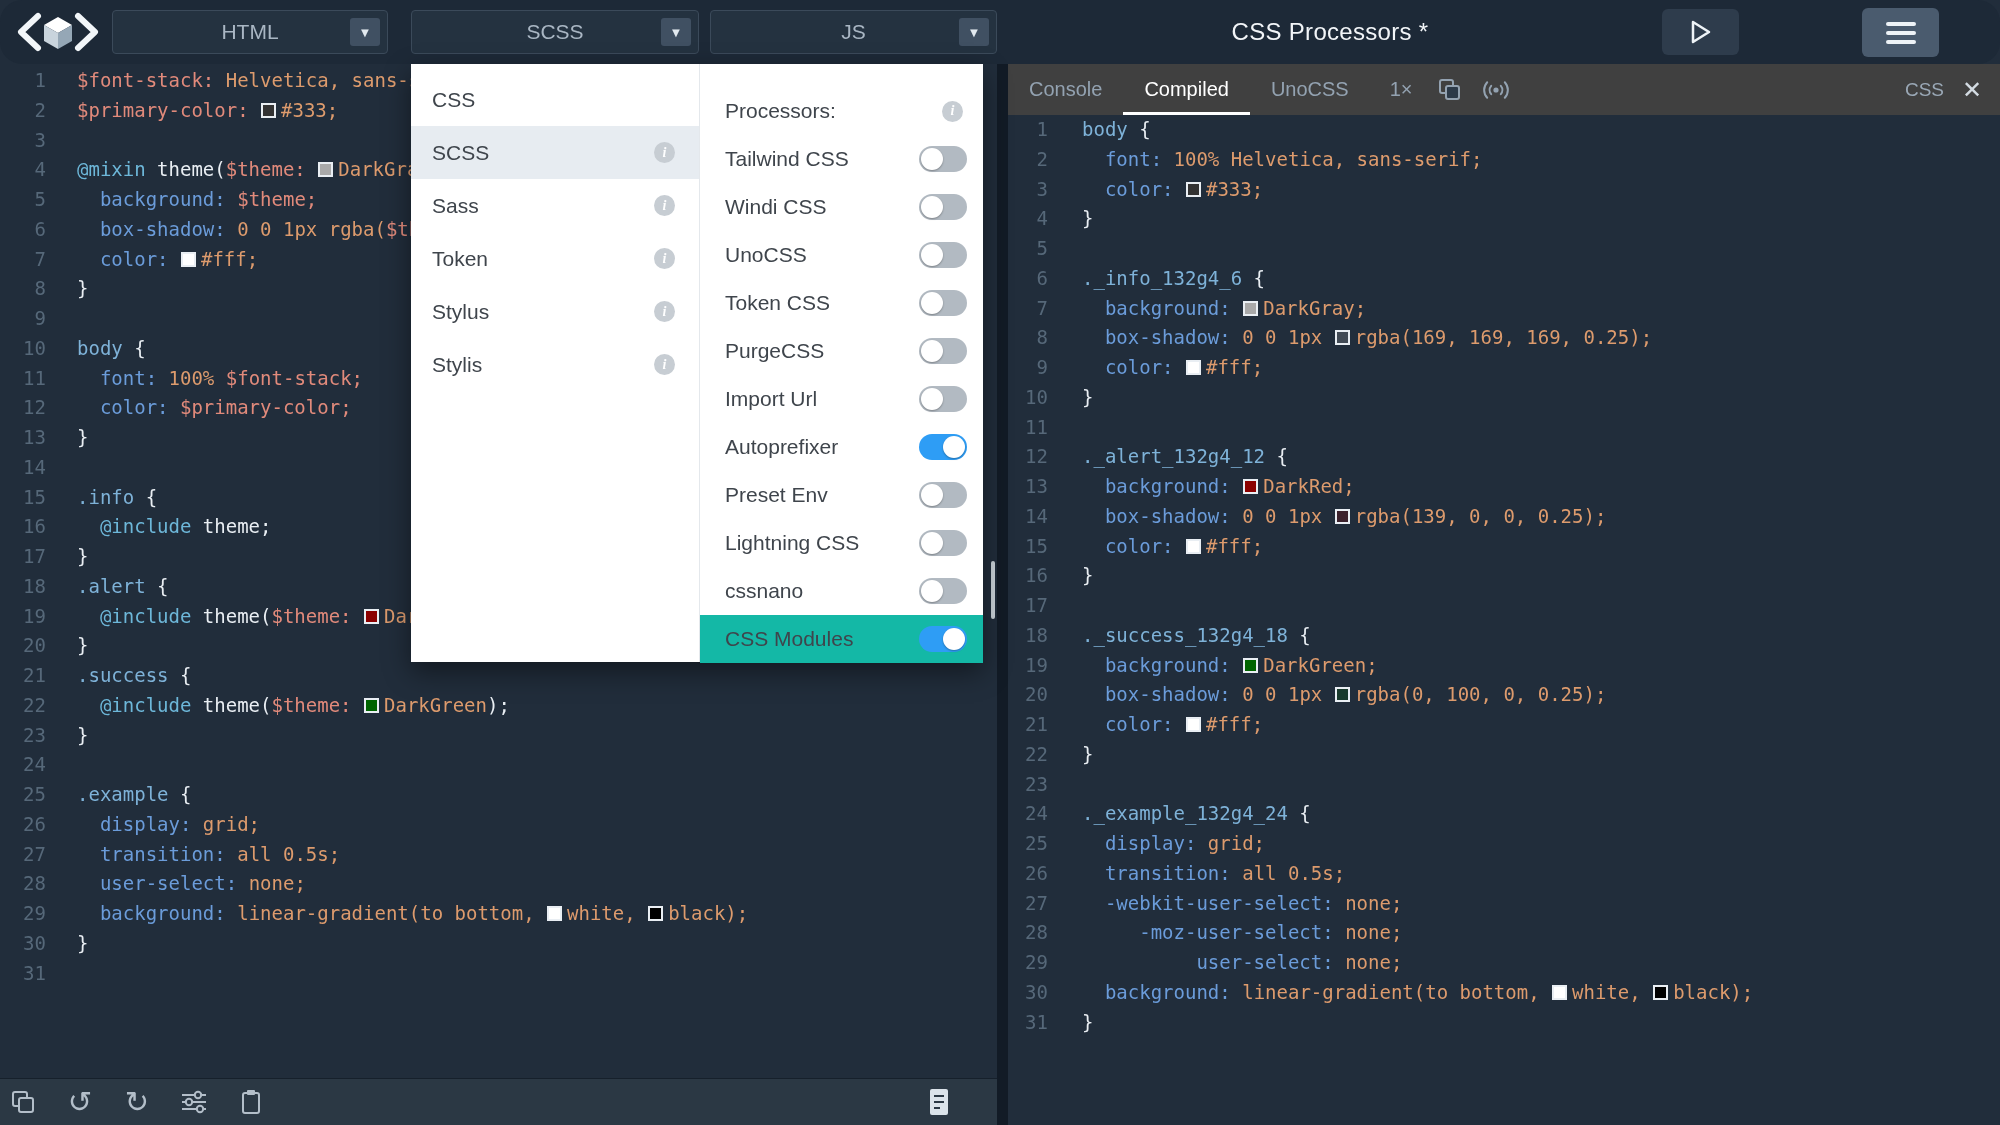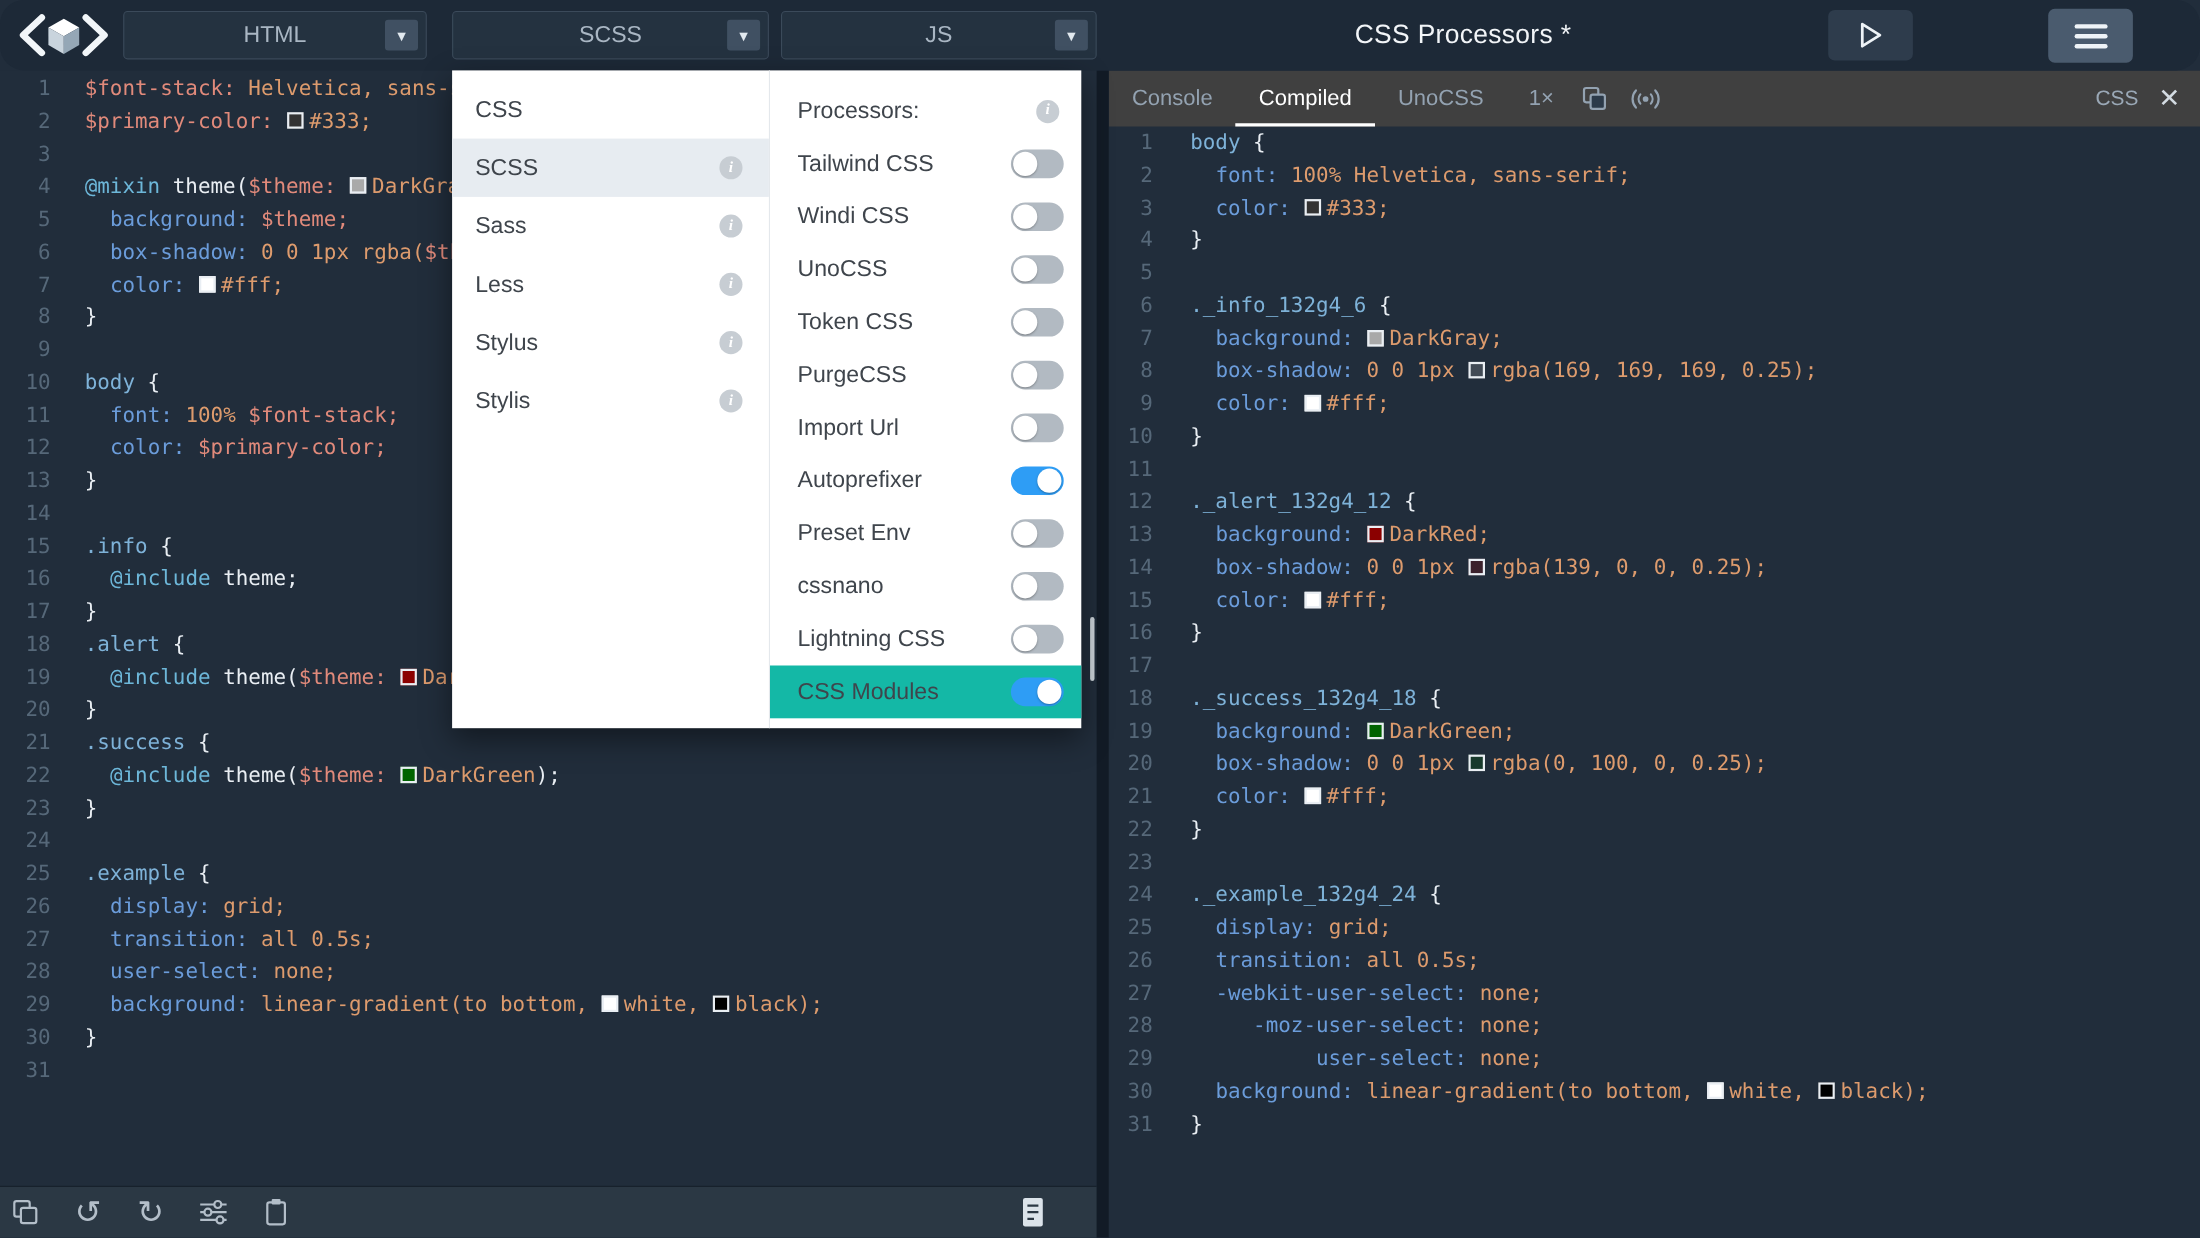--- a/index.html
+++ b/index.html
@@ -63,21 +63,21 @@
   .tbicon:first-child{margin-left:6px;}
   .tbicon .glyph{font-size:29px;line-height:1;color:#b3bec9;font-family:"DejaVu Sans",sans-serif;}
   .doc-btn{position:absolute;left:922px;top:6px;margin:0;}
   
   .dropdown{position:absolute;left:411px;top:64px;width:572px;height:598px;background:#ffffff;z-index:20;
             box-shadow:0 10px 26px rgba(0,0,0,.45);display:flex;}
   .dd-langs{width:289px;border-right:1px solid #e4e8ec;padding-top:9px;box-sizing:border-box;}
   .lang-row{height:53px;display:flex;align-items:center;padding:0 24px 0 21px;font-size:21px;color:#3f454c;cursor:pointer;}
   .lang-row.selected{background:#e7ecf1;}
   .lang-row .info{margin-left:auto;}
-  .dd-procs{flex:1;padding-top:13px;box-sizing:border-box;}
+  .dd-procs{flex:1;padding-top:23px;box-sizing:border-box;}
   .proc-header{height:48px;display:flex;align-items:center;padding:0 20px 0 25px;font-size:21px;color:#3f454c;}
   .proc-header .info{margin-left:auto;}
   .proc-row{height:48px;display:flex;align-items:center;padding:0 16px 0 25px;font-size:21px;color:#3f454c;cursor:pointer;}
   .proc-row.selected{background:#14b8a6;}
   .proc-row .toggle{margin-left:auto;}
   .info{width:21px;height:21px;border-radius:50%;background:#c7cdd3;color:#ffffff;font-size:14px;font-weight:bold;
         font-style:italic;font-family:"Liberation Serif",serif;display:flex;align-items:center;justify-content:center;flex:0 0 21px;}
   .toggle{width:48px;height:26px;border-radius:13px;background:#b2bac2;position:relative;flex:0 0 48px;cursor:pointer;}
   .toggle .knob{position:absolute;top:2px;left:2px;width:22px;height:22px;border-radius:50%;background:#ffffff;
         box-shadow:0 1px 2px rgba(0,0,0,.3);}
@@ -269,21 +269,21 @@
       </div>
       <div class="lang-row selected">
         <span>SCSS</span>
         <span class="info">i</span>
       </div>
       <div class="lang-row">
         <span>Sass</span>
         <span class="info">i</span>
       </div>
       <div class="lang-row">
-        <span>Less</span>
+        <span>Token</span>
         <span class="info">i</span>
       </div>
       <div class="lang-row">
         <span>Stylus</span>
         <span class="info">i</span>
       </div>
       <div class="lang-row">
         <span>Stylis</span>
         <span class="info">i</span>
       </div>
@@ -335,27 +335,27 @@
           <span class="knob"></span>
         </span>
       </div>
       <div class="proc-row">
         <span>Preset Env</span>
         <span class="toggle">
           <span class="knob"></span>
         </span>
       </div>
       <div class="proc-row">
+        <span>Lightning CSS</span>
+        <span class="toggle">
+          <span class="knob"></span>
+        </span>
+      </div>
+      <div class="proc-row">
         <span>cssnano</span>
-        <span class="toggle">
-          <span class="knob"></span>
-        </span>
-      </div>
-      <div class="proc-row">
-        <span>Lightning CSS</span>
         <span class="toggle">
           <span class="knob"></span>
         </span>
       </div>
       <div class="proc-row selected">
         <span>CSS Modules</span>
         <span class="toggle on">
           <span class="knob"></span>
         </span>
       </div>

